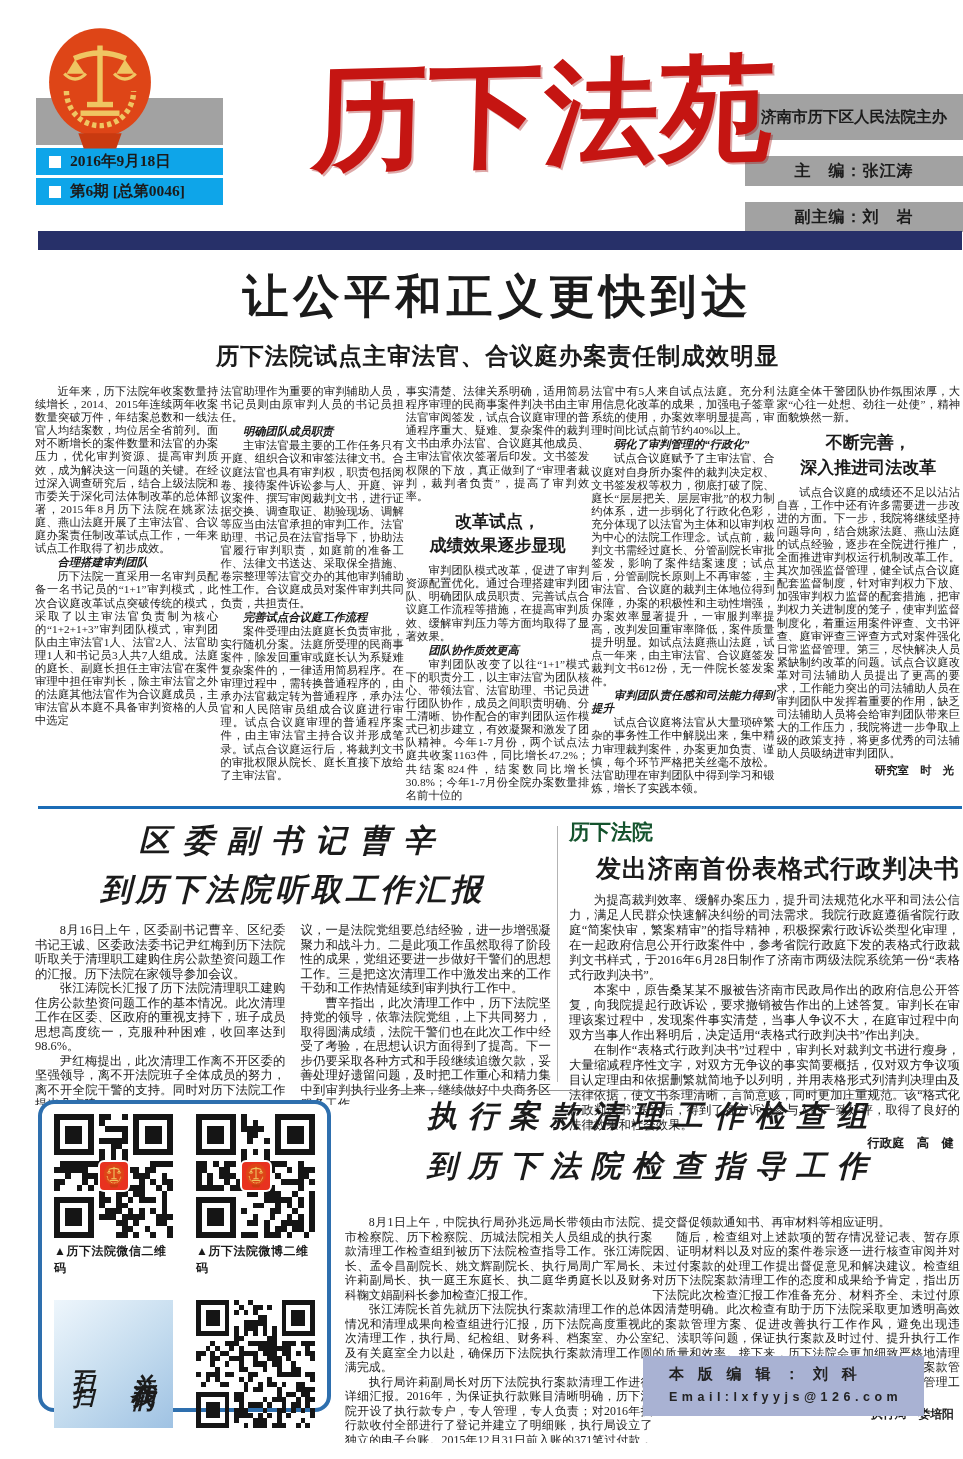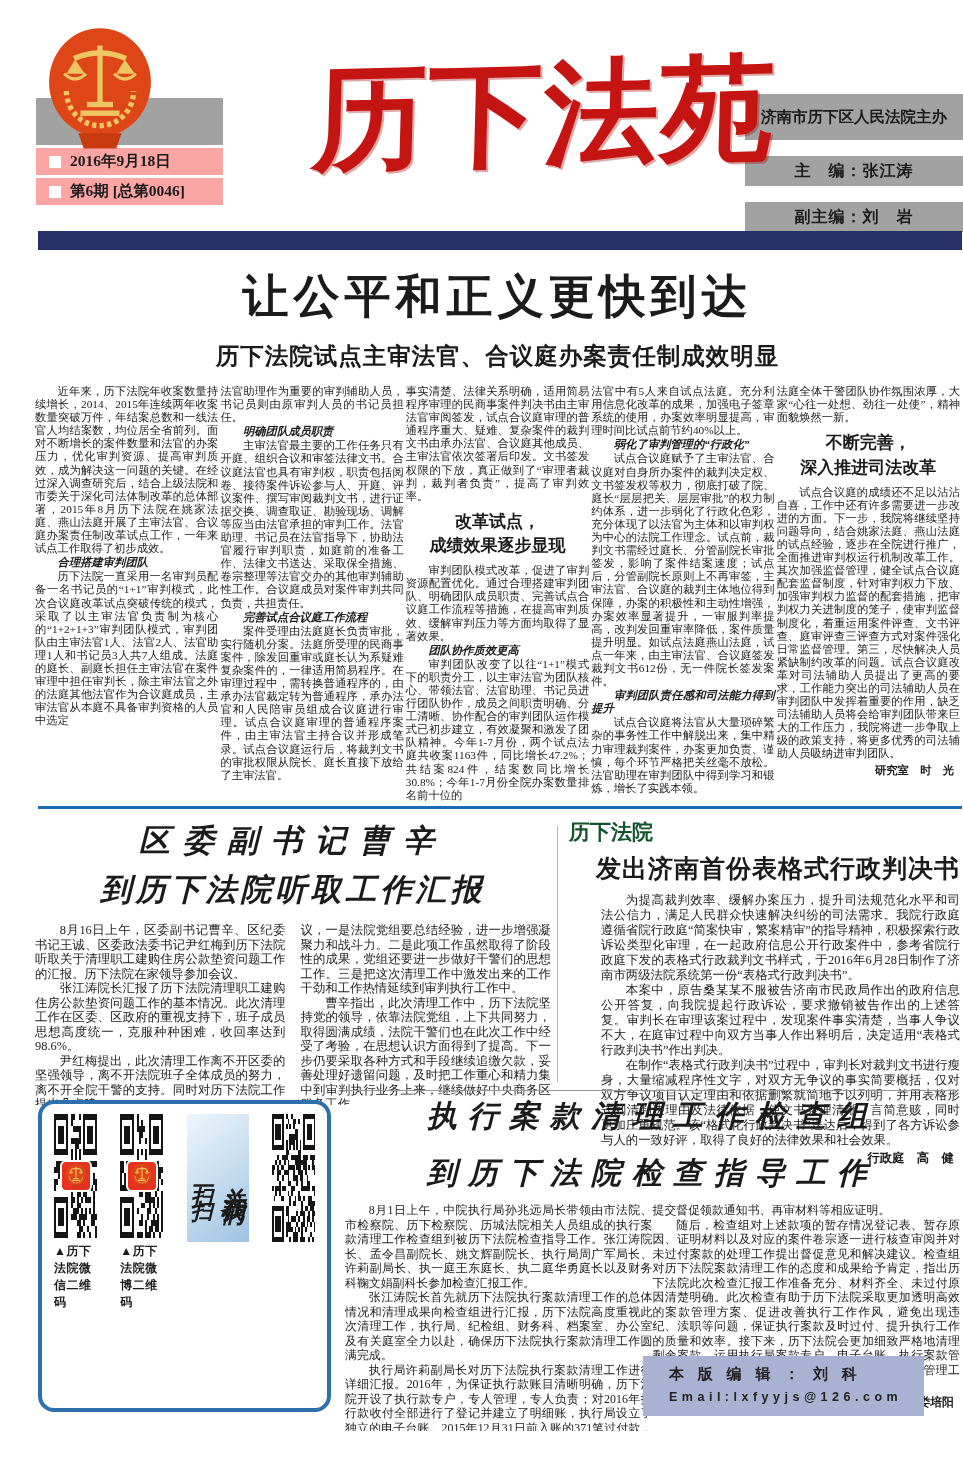--- a/index.html
+++ b/index.html
@@ -2,21 +2,21 @@
 <html><head>
 <meta charset="utf-8">
 <style>
   html,body{margin:0;padding:0;background:#ffffff;}
   .page{position:relative;width:963px;height:1459px;background:#fff;margin:0 auto;overflow:hidden;
         font-family:"Liberation Serif","DejaVu Serif",serif;color:#1b1b1b;}
 
   
   .emblem{position:absolute;left:44px;top:26px;width:112px;height:130px;z-index:3;}
   .gray-band{position:absolute;left:36px;top:98px;width:187px;height:47px;background:#a2a2a2;z-index:1;}
-  .meta-row{position:absolute;left:36px;width:187px;height:27px;background:#fca5a5;z-index:2;
+  .meta-row{position:absolute;left:36px;width:187px;height:27px;background:#0ea5e9;z-index:2;
             display:flex;align-items:center;font-weight:bold;font-size:15.5px;}
   .row1{top:148px;} .row2{top:178px;}
   .sq{width:12px;height:12px;background:#fff;margin:0 9px 0 13px;flex:none;}
   .paper-title{position:absolute;left:282px;top:26px;width:524px;height:200px;text-align:center;
                font-size:114px;line-height:178px;font-weight:900;color:#c51512;letter-spacing:2px;
                transform:rotate(-1.5deg) skewX(-3deg);text-shadow:2px 2px 0 rgba(160,10,10,.35);z-index:2;}
   .right-box{position:absolute;left:745px;top:94px;width:218px;height:138px;display:flex;flex-direction:column;gap:16px;}
   .rb-row{background:#a2a2a2;display:flex;align-items:center;justify-content:center;font-weight:bold;}
   .rb-org{flex:1.55;font-size:15.5px;}
   .rb-ed{flex:1;font-size:16px;letter-spacing:1px;}
@@ -49,48 +49,48 @@
   .cols2{display:flex;gap:15px;margin-top:12px;height:182px;overflow:hidden;}
   .mcol{flex:1;font-size:12.4px;line-height:1.17;text-align:justify;}
 
   .vrule{position:absolute;left:557px;top:826px;width:1px;height:256px;background:#b3b3b3;}
 
   
   .mid-right{position:absolute;left:569px;top:818px;width:391px;}
   .kicker{font-family:"Liberation Sans","DejaVu Sans",sans-serif;font-size:21px;font-weight:600;color:#14532d;}
   .vr-title{font-family:"Liberation Sans","DejaVu Sans",sans-serif;font-size:25px;font-weight:600;
             margin:6px 0 8px 26px;letter-spacing:1px;text-align:right;}
-  .vr-body{font-size:12.4px;line-height:1.21;text-align:justify;margin-left:32px;}
+  .vr-body{font-size:12.4px;line-height:1.21;text-align:justify;}
 
   .gray-rule{position:absolute;left:345px;top:1090px;width:614px;height:1px;background:#9b9b9b;}
 
   
   .qr-panel{position:absolute;left:38px;top:1100px;width:293px;height:312px;border:4px solid #2e6fae;
             border-radius:16px;box-sizing:border-box;padding:10px 12px;display:grid;
-            grid-template-columns:1fr 1fr 1fr 1fr;column-gap:12px;row-gap:8px;background:#fff;gap:23px;}
+            grid-template-columns:1fr 1fr;column-gap:12px;row-gap:8px;background:#fff;gap:23px;}
   .qr-cell{display:flex;flex-direction:column;}
   .qr-wrap{position:relative;width:100%;height:124px;}
   .qr{width:100%;height:100%;}
   .qr-logo{position:absolute;left:50%;top:50%;transform:translate(-50%,-50%);width:32px;height:32px;
            background:#e8321f;border:2px solid #fff;border-radius:6px;display:flex;align-items:center;
            justify-content:center;box-sizing:border-box;padding:1px;}
   .qr-logo .emblem-mini{width:26px;height:26px;}
   .qr-cap{font-family:"Liberation Sans","DejaVu Sans",sans-serif;font-size:12px;font-weight:bold;
           margin-top:5px;letter-spacing:.5px;}
   .scan-tile{height:128px;background:linear-gradient(140deg,#eef6fc 0%,#c3dbee 55%,#9fc2e3 100%);
              display:flex;justify-content:space-around;align-items:center;}
   .scan-a{writing-mode:vertical-rl;font-size:22px;font-weight:bold;font-style:italic;letter-spacing:7px;}
   .scan-b{writing-mode:vertical-rl;font-size:24px;font-weight:bold;font-style:italic;letter-spacing:5px;}
   .qr3{width:100%;height:128px;}
 
   
   .bottom-article{position:absolute;left:345px;top:1096px;width:615px;}
   .bt1{font-size:30px;letter-spacing:11px;}
-  .bt2{font-size:30px;letter-spacing:11px;margin-top:16px;}
-  .cols2b{display:flex;margin-top:9px;height:228px;overflow:hidden;}
+  .bt2{font-size:30px;letter-spacing:11px;margin-top:9px;}
+  .cols2b{display:flex;margin-top:28px;height:228px;overflow:hidden;}
   .bcol{flex:1;font-size:11.9px;line-height:1.22;text-align:justify;}
 
   
   .footer-box{position:absolute;left:643px;top:1356px;width:281px;height:60px;background:#a9b2d3;
               box-sizing:border-box;padding:9px 26px 0;color:#222;}
   .f1{font-family:"Liberation Sans","DejaVu Sans",sans-serif;font-weight:bold;font-size:15px;
       letter-spacing:.92em;white-space:nowrap;}
   .f2{font-family:"Liberation Sans","DejaVu Sans",sans-serif;font-weight:bold;font-size:12.5px;
       letter-spacing:.36em;margin-top:6px;white-space:nowrap;}
 </style>

